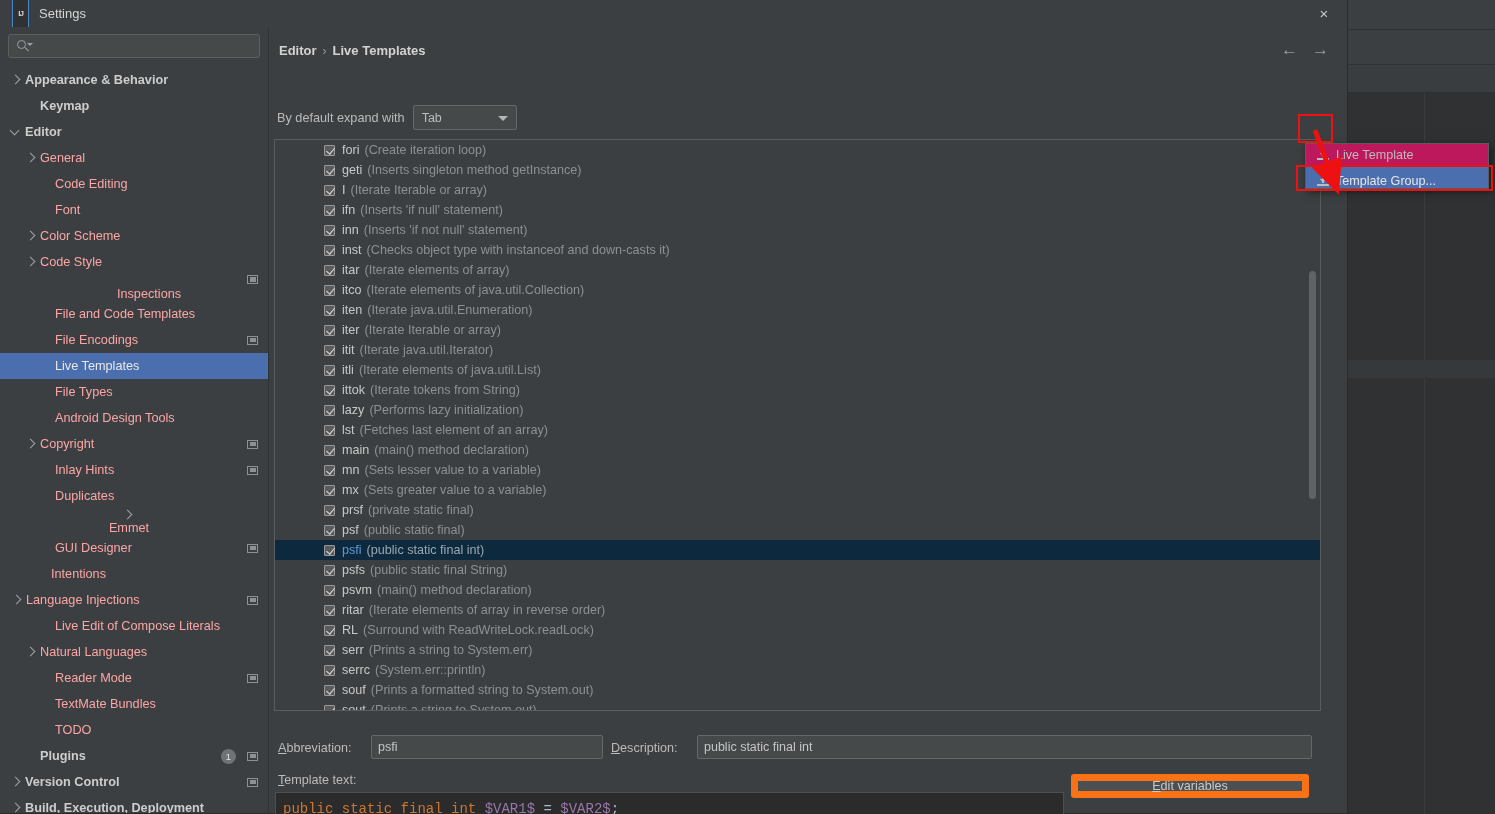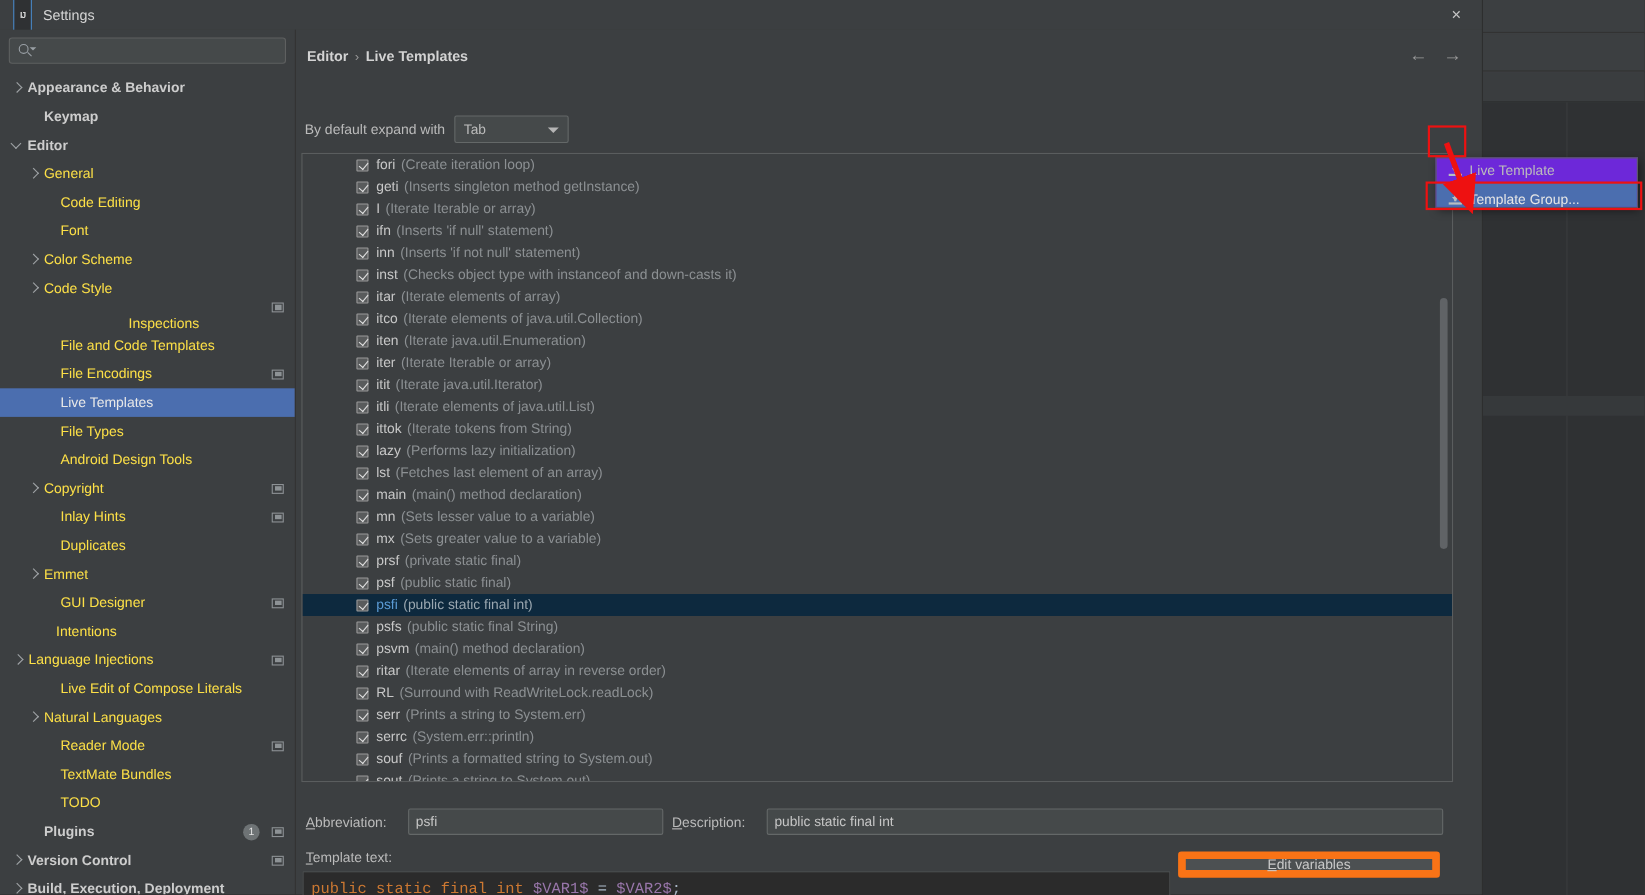--- a/index.html
+++ b/index.html
@@ -95,21 +95,21 @@
   .twisty {
     width:12px; height:12px; margin-right:3px; position:relative; flex:0 0 12px;
   }
   .twisty.right::before, .twisty.down::before {
     content:""; position:absolute; left:2px; top:2px;
     width:6px; height:6px;
     border-right:1.5px solid #9fa3a6; border-bottom:1.5px solid #9fa3a6;
   }
   .twisty.right::before { transform:rotate(-45deg); }
   .twisty.down::before  { transform:rotate(45deg); top:1px; left:1px; }
-  .tree-label { font-size:12.7px; color:#fde047; }
+  .tree-label { font-size:12.7px; color:#fca5a5; }
   .tree-row.bold .tree-label { font-weight:bold; color:#cdcdcd; }
   .badge-count {
     position:absolute; right:32px; width:15px; height:15px; border-radius:50%;
     background:#6e7375; color:#e4e4e4; font-size:9.5px;
     display:flex; align-items:center; justify-content:center;
   }
   .monitor-icon {
     position:absolute; right:10px; width:11px; height:9px;
     border:1.4px solid #8d9295;
   }
@@ -212,21 +212,21 @@
     position:absolute; left:802px; top:47px; width:238px; height:24px;
     background:#4c5052; border:7px solid #f97316; border-radius:3px;
     display:flex; align-items:center; justify-content:center;
     color:#c9c9c9; font-size:12.6px; cursor:default;
   }
   #editvars-btn u { text-decoration:underline; }
 
   
   #popup-menu {
     position:absolute; left:1305px; top:143px; width:184px; height:46px;
-    background:#6d28d9; border:1px solid #5a5d5e;
+    background:#be185d; border:1px solid #5a5d5e;
     box-shadow:2px 3px 8px rgba(0,0,0,.5);
     z-index:40;
   }
   .menu-item {
     height:22px; display:flex; align-items:center; padding-left:8px;
     font-size:12.6px; color:#bcbcbc; cursor:default; white-space:nowrap;
   }
   .menu-item.highlighted { background:#4b6eaf; color:#e6e6e6;align-items:flex-end; }
   .mi-icon { width:18px; flex:0 0 18px; position:relative; height:14px; }
   .mi-icon .stem  { position:absolute; left:8px; top:1px; width:1.6px; height:8px; background:#b9bdc0; }
@@ -342,21 +342,21 @@
           </div>
           <div class="tree-row" style="padding-left: 40px;">
             <span class="twisty"></span>
             <span class="tree-label">Inlay Hints</span>
             <span class="monitor-icon"></span>
           </div>
           <div class="tree-row" style="padding-left: 40px;">
             <span class="twisty"></span>
             <span class="tree-label">Duplicates</span>
           </div>
-          <div class="tree-row" style="padding-left: 25px;">
+          <div class="tree-row" style=" flex-direction: column;">
             <span class="twisty right"></span>
             <span class="tree-label">Emmet</span>
           </div>
           <div class="tree-row" style="padding-left: 40px;">
             <span class="twisty"></span>
             <span class="tree-label">GUI Designer</span>
             <span class="monitor-icon"></span>
           </div>
           <div class="tree-row" style="padding-left: 36px;">
             <span class="twisty"></span>

